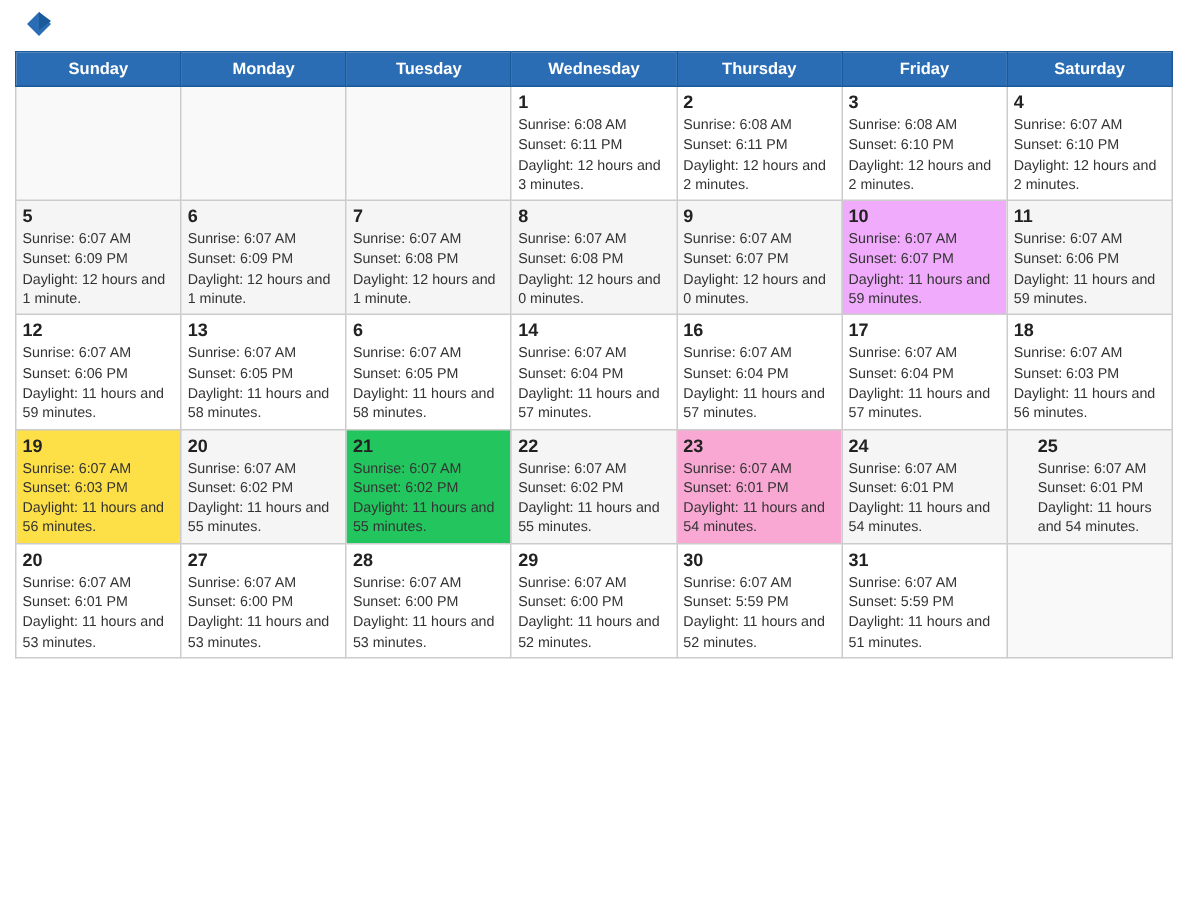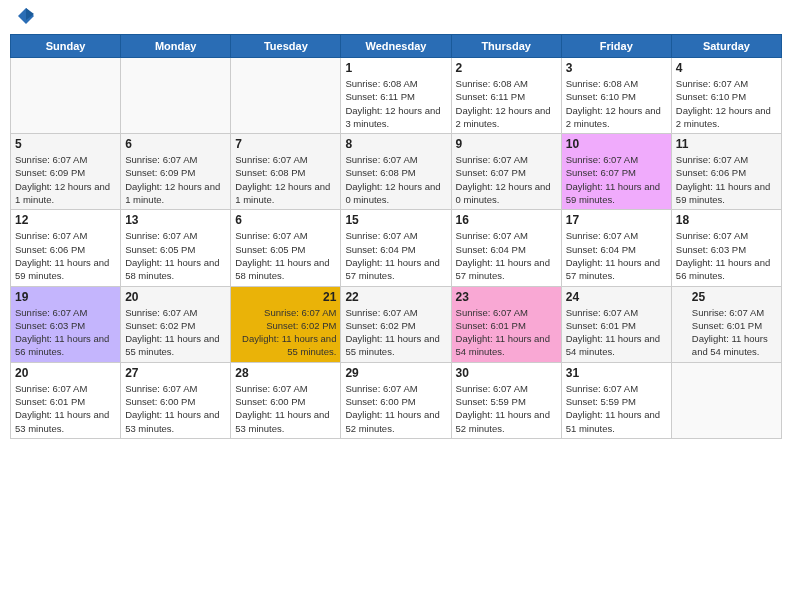--- a/index.html
+++ b/index.html
@@ -230,21 +230,21 @@
 and 58 minutes.</div>
         </td>
         <td>
           <span class="day-num">6</span>
           <div class="day-detail">Sunrise: 6:07 AM
 Sunset: 6:05 PM
 Daylight: 11 hours
 and 58 minutes.</div>
         </td>
         <td>
-          <span class="day-num">15</span>
+          <span class="day-num">14</span>
           <div class="day-detail">Sunrise: 6:07 AM
 Sunset: 6:04 PM
 Daylight: 11 hours
 and 57 minutes.</div>
         </td>
         <td>
           <span class="day-num">16</span>
           <div class="day-detail">Sunrise: 6:07 AM
 Sunset: 6:04 PM
 Daylight: 11 hours
@@ -259,35 +259,35 @@
         </td>
         <td>
           <span class="day-num">18</span>
           <div class="day-detail">Sunrise: 6:07 AM
 Sunset: 6:03 PM
 Daylight: 11 hours
 and 56 minutes.</div>
         </td>
       </tr>
       <tr>
-        <td style="background: #c4b5fd;">
+        <td style="background: #fde047;">
           <span class="day-num">19</span>
           <div class="day-detail">Sunrise: 6:07 AM
 Sunset: 6:03 PM
 Daylight: 11 hours
 and 56 minutes.</div>
         </td>
         <td style="background: rgb(245, 245, 245); margin-left: 11px;">
           <span class="day-num">20</span>
           <div class="day-detail">Sunrise: 6:07 AM
 Sunset: 6:02 PM
 Daylight: 11 hours
 and 55 minutes.</div>
         </td>
-        <td style="background: #eab308; text-align: right;">
+        <td style="background: #22c55e;">
           <span class="day-num">21</span>
           <div class="day-detail">Sunrise: 6:07 AM
 Sunset: 6:02 PM
 Daylight: 11 hours
 and 55 minutes.</div>
         </td>
         <td style="background: rgb(245, 245, 245);">
           <span class="day-num">22</span>
           <div class="day-detail">Sunrise: 6:07 AM
 Sunset: 6:02 PM

